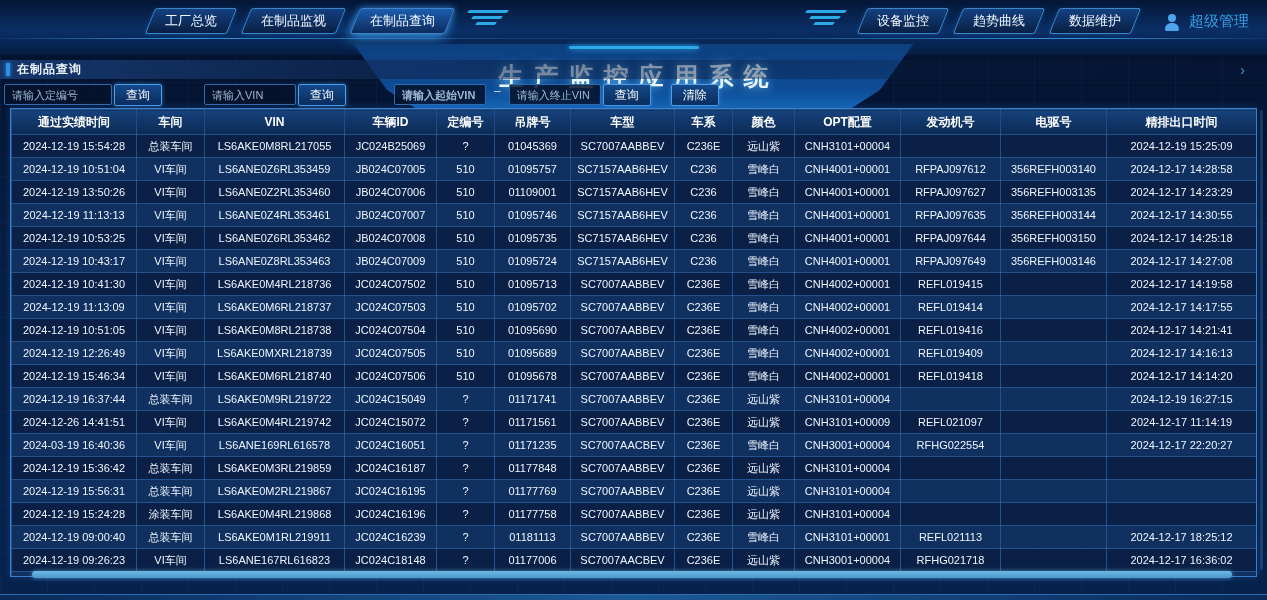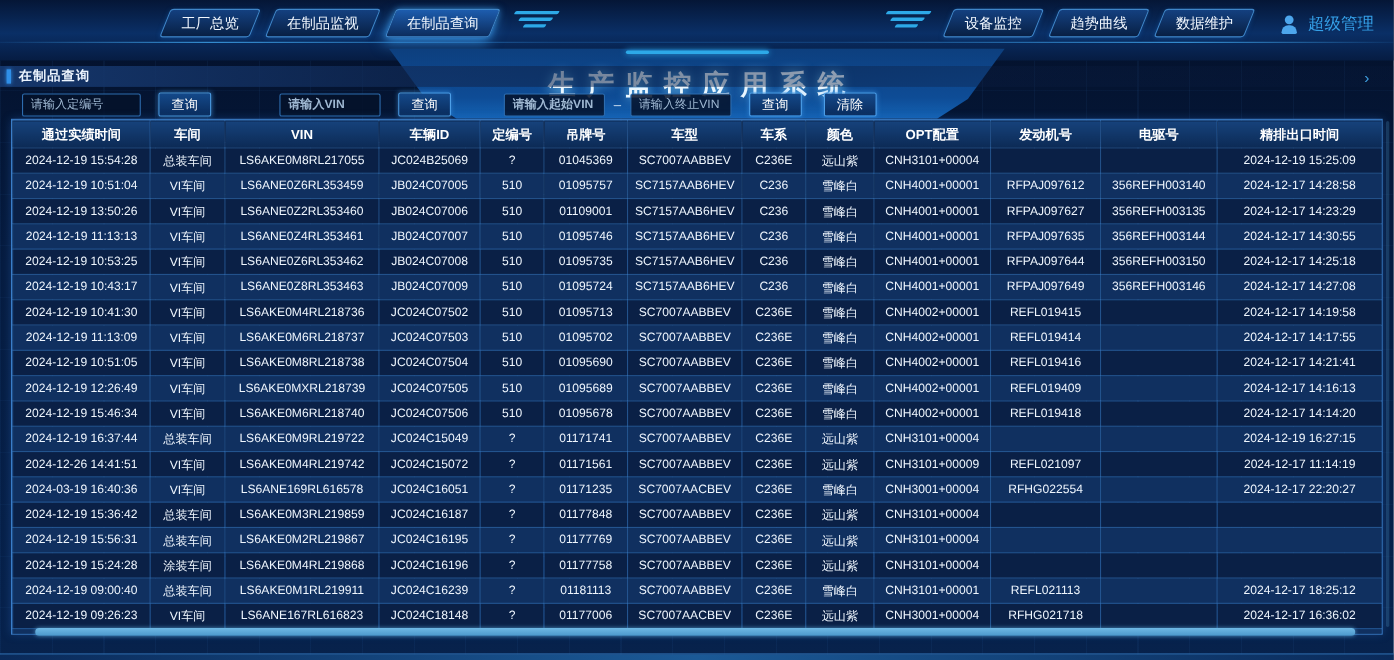--- a/index.html
+++ b/index.html
@@ -75,31 +75,31 @@
   
   .section-bar{ position:absolute; left:0; right:0; top:60px; height:19px;
     background:linear-gradient(90deg,rgba(22,56,110,.95) 0%,rgba(12,30,66,.5) 45%,rgba(12,30,66,.15) 100%);
     display:flex; align-items:center; }
   .section-accent{ width:4px; height:13px; background:#2f8fe8; margin:0 7px 0 6px;
     box-shadow:0 0 4px #2f8fe8; }
   .section-title{ font-size:12px; font-weight:bold; color:#ecf4fe; letter-spacing:1px; }
   .section-chevron{ position:absolute; right:22px; font-size:14px; color:#3f9fe0; line-height:1; }
 
   
-  .search-row{ position:absolute; left:20px; top:84px; height:22px; display:flex; align-items:center; }
+  .search-row{ position:absolute; left:4px; top:84px; height:22px; display:flex; align-items:flex-start; }
   .q-input{ height:21px; background:rgba(5,18,42,.85); border:1px solid #2d6cae;
     color:#c7d9ec; font-size:11px; padding:0 7px; outline:none; border-radius:2px;
     font-family:"Liberation Sans",sans-serif; }
   .q-input::placeholder{ color:#9fb8d2; }
   .w1{ width:108px; } .w2{ width:92px; }
-  .btn{ height:22px; padding:0 11px; margin-left:16px; cursor:pointer;
+  .btn{ height:22px; padding:0 11px; margin-left:2px; cursor:pointer;
     background:linear-gradient(180deg,#14498a,#0a2c5c); border:1px solid #4d9fe8;
     color:#fff; font-size:12px; border-radius:2px; font-family:"Liberation Sans",sans-serif;
     box-shadow:0 0 5px rgba(70,160,240,.55); }
-  .gap-a{ margin-left:62px;font-weight:bold; } .gap-b{ margin-left:48px;font-weight:bold; } .gap-c{ margin-left:20px; }
+  .gap-a{ margin-left:42px; } .gap-b{ margin-left:48px;font-weight:bold; } .gap-c{ margin-left:20px; }
   .range-sep{ margin:0 8px; color:#cfe0f2; font-size:12px; }
 
   
   .table-wrap{ position:absolute; left:10px; right:10px; top:108px; height:469px;
     overflow:hidden; border:1px solid #3a7dc8; box-shadow:0 0 8px rgba(40,110,200,.35); }
   table{ width:100%; border-collapse:collapse; table-layout:fixed; }
   th,td{ border:1px solid rgba(58,125,200,.55); text-align:center; overflow:hidden;
     white-space:nowrap; text-overflow:clip; }
   th{ height:25px; font-size:12px; color:#ffffff; font-weight:bold;
     background:linear-gradient(180deg,#16427b,#0c2a55); }

